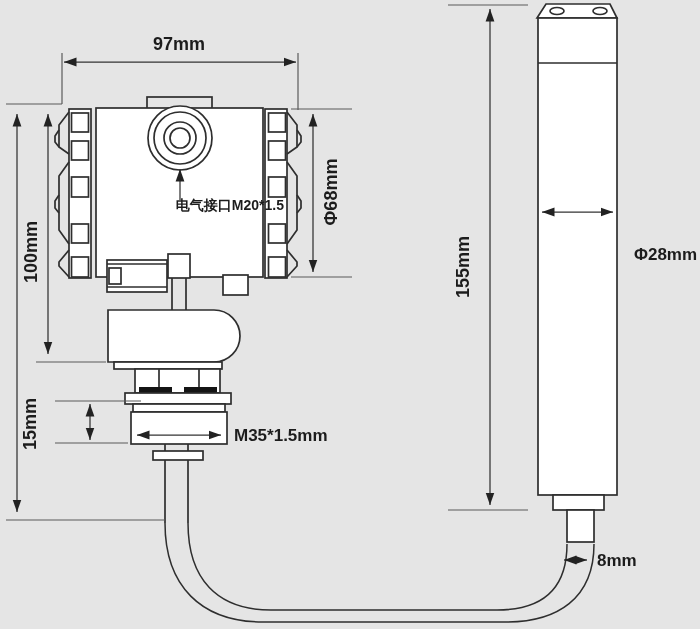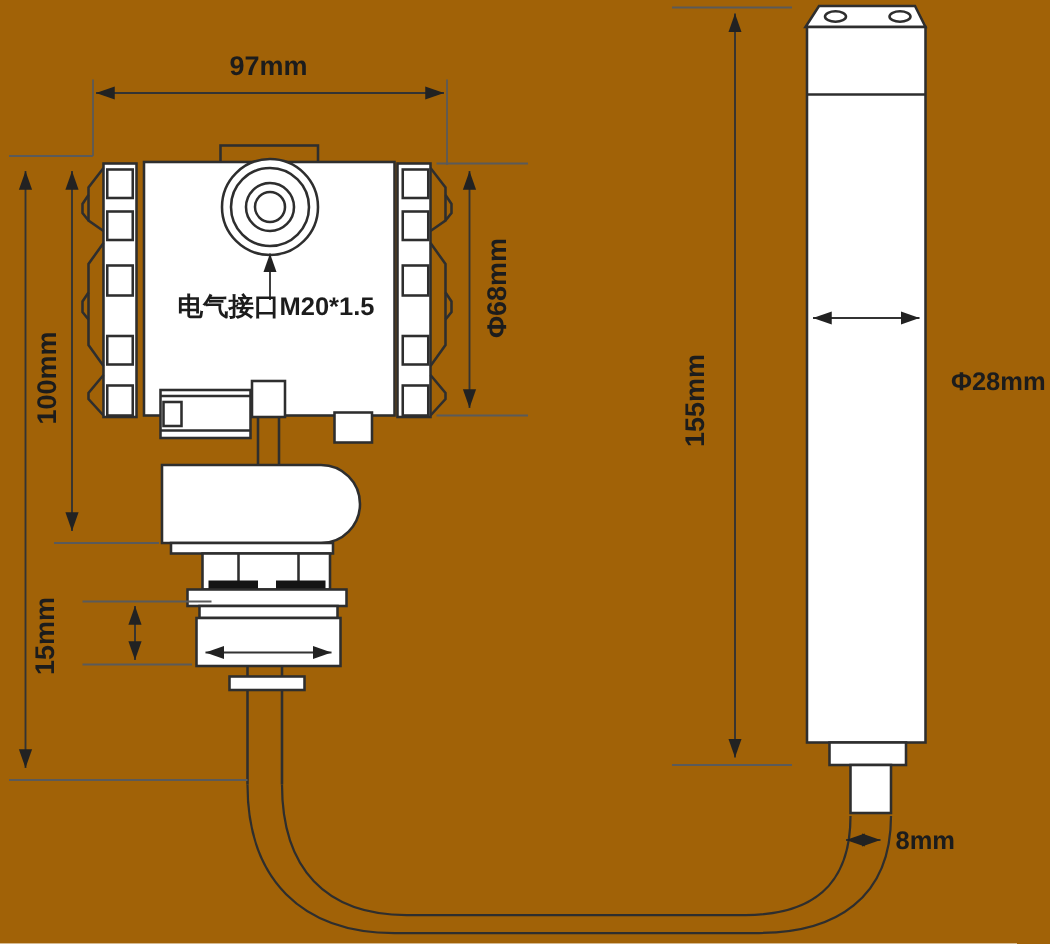--- a/index.html
+++ b/index.html
@@ -1,31 +1,31 @@
 <!DOCTYPE html>
 <html><head>
 <meta charset="utf-8">
 <style>
   html,body{margin:0;padding:0;background:#fff;}
   .canvas{
-    position:relative;width:700px;height:629px;background:#a16207;
+    position:relative;width:700px;height:629px;background:#e5e5e5;
     font-family:"Liberation Sans","DejaVu Sans",sans-serif;overflow:hidden;
   }
   .canvas svg{position:absolute;left:0;top:0;}
   .lbl{
     position:absolute;color:#1c1c1c;font-weight:600;font-size:18px;
     line-height:20px;white-space:nowrap;
   }
   .ctr{text-align:center;}
   .rot{transform:rotate(-90deg);transform-origin:center center;}
   .l97 {left:144px;top:34px;width:70px;}
   .l100{left:-9px;top:242px;width:80px;}
   .l15 {left:-5px;top:414px;width:70px;}
   .l68 {left:286px;top:182px;width:90px;}
-  .lel {left:84px;top:195px;width:200px;font-size:17px;}
+  .lel {left:84px;top:195px;width:200px;font-size:14px;text-align:right;}
   .lm35{left:234px;top:426px;font-size:17px;}
   .l155{left:423px;top:257px;width:80px;}
   .l28 {left:634px;top:203px;font-size:17px;margin-top:42px;}
   .l8  {left:597px;top:551px;font-size:17px;}
 </style>
 </head>
 <body>
 
 <div class="canvas">
 
@@ -139,16 +139,17 @@
       <line x1="564" y1="560" x2="587" y2="560" marker-start="url(#arw)" marker-end="url(#arw)"></line>
       <line x1="180" y1="200" x2="180" y2="169" marker-end="url(#arw)"></line>
     </g>
   </svg>
 
   <div class="lbl ctr l97">97mm</div>
   <div class="lbl ctr rot l100">100mm</div>
   <div class="lbl ctr rot l15">15mm</div>
   <div class="lbl ctr rot l68">Φ68mm</div>
   <div class="lbl ctr lel">电气接口M20*1.5</div>
+  <div class="lbl lm35">M35*1.5mm</div>
   <div class="lbl ctr rot l155">155mm</div>
   <div class="lbl l28">Φ28mm</div>
   <div class="lbl l8">8mm</div>
 </div>
 
 </body></html>

